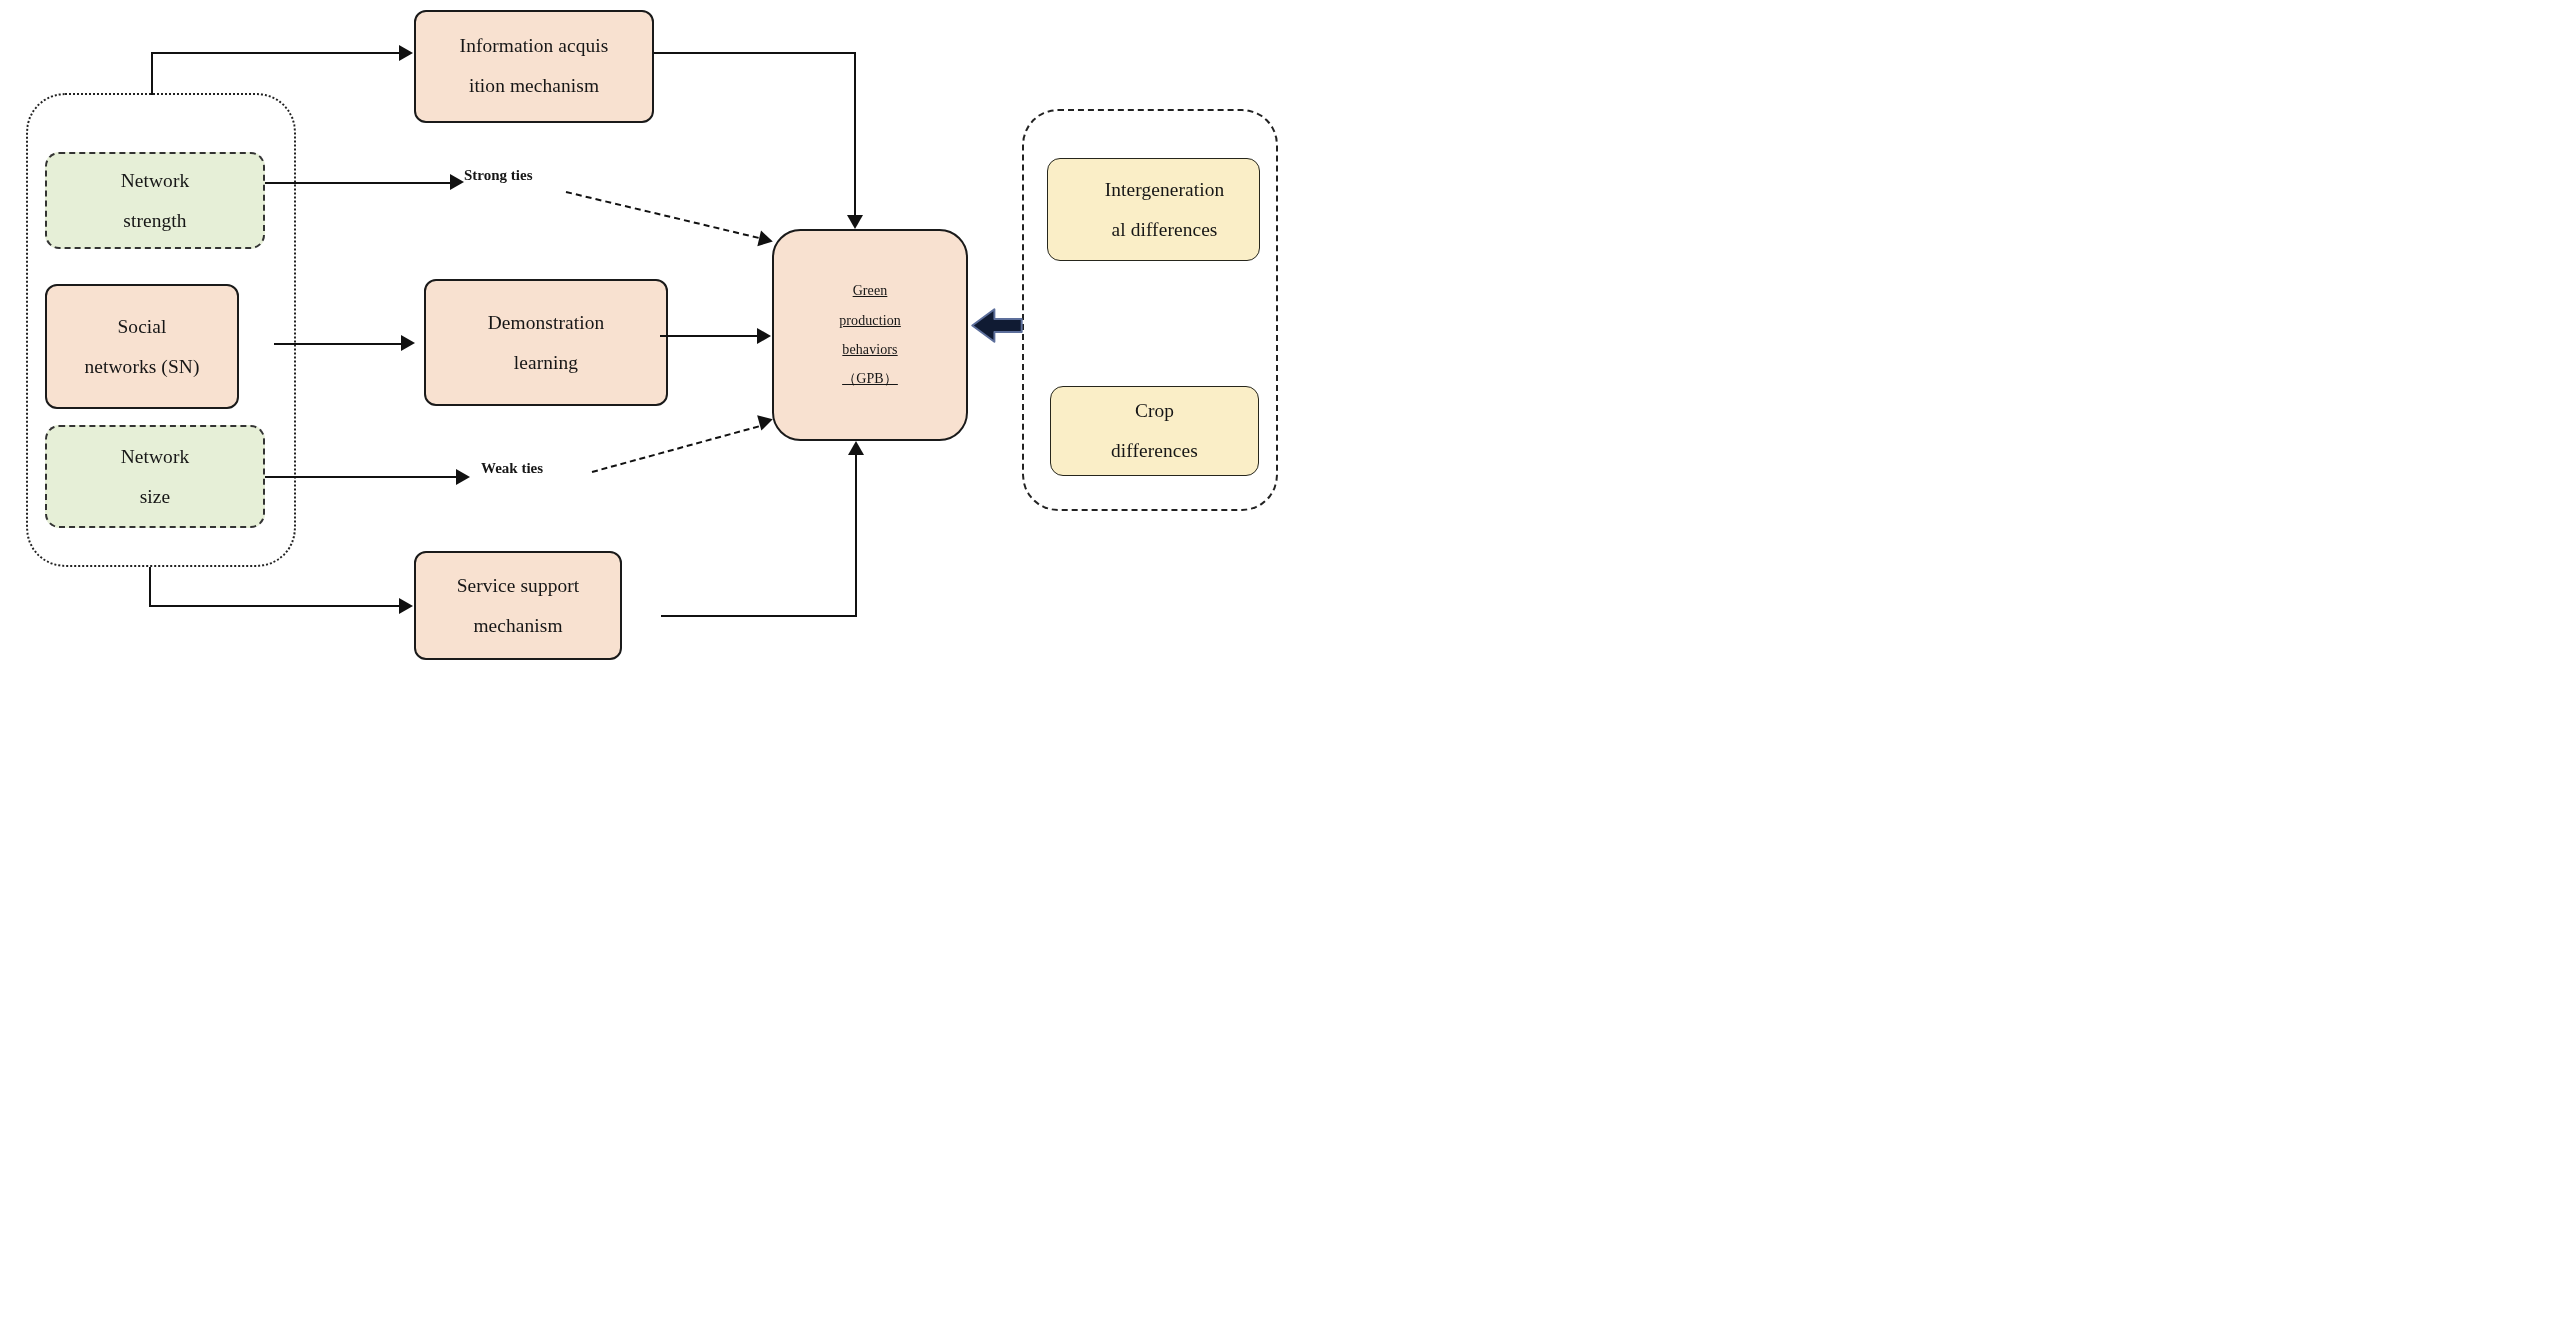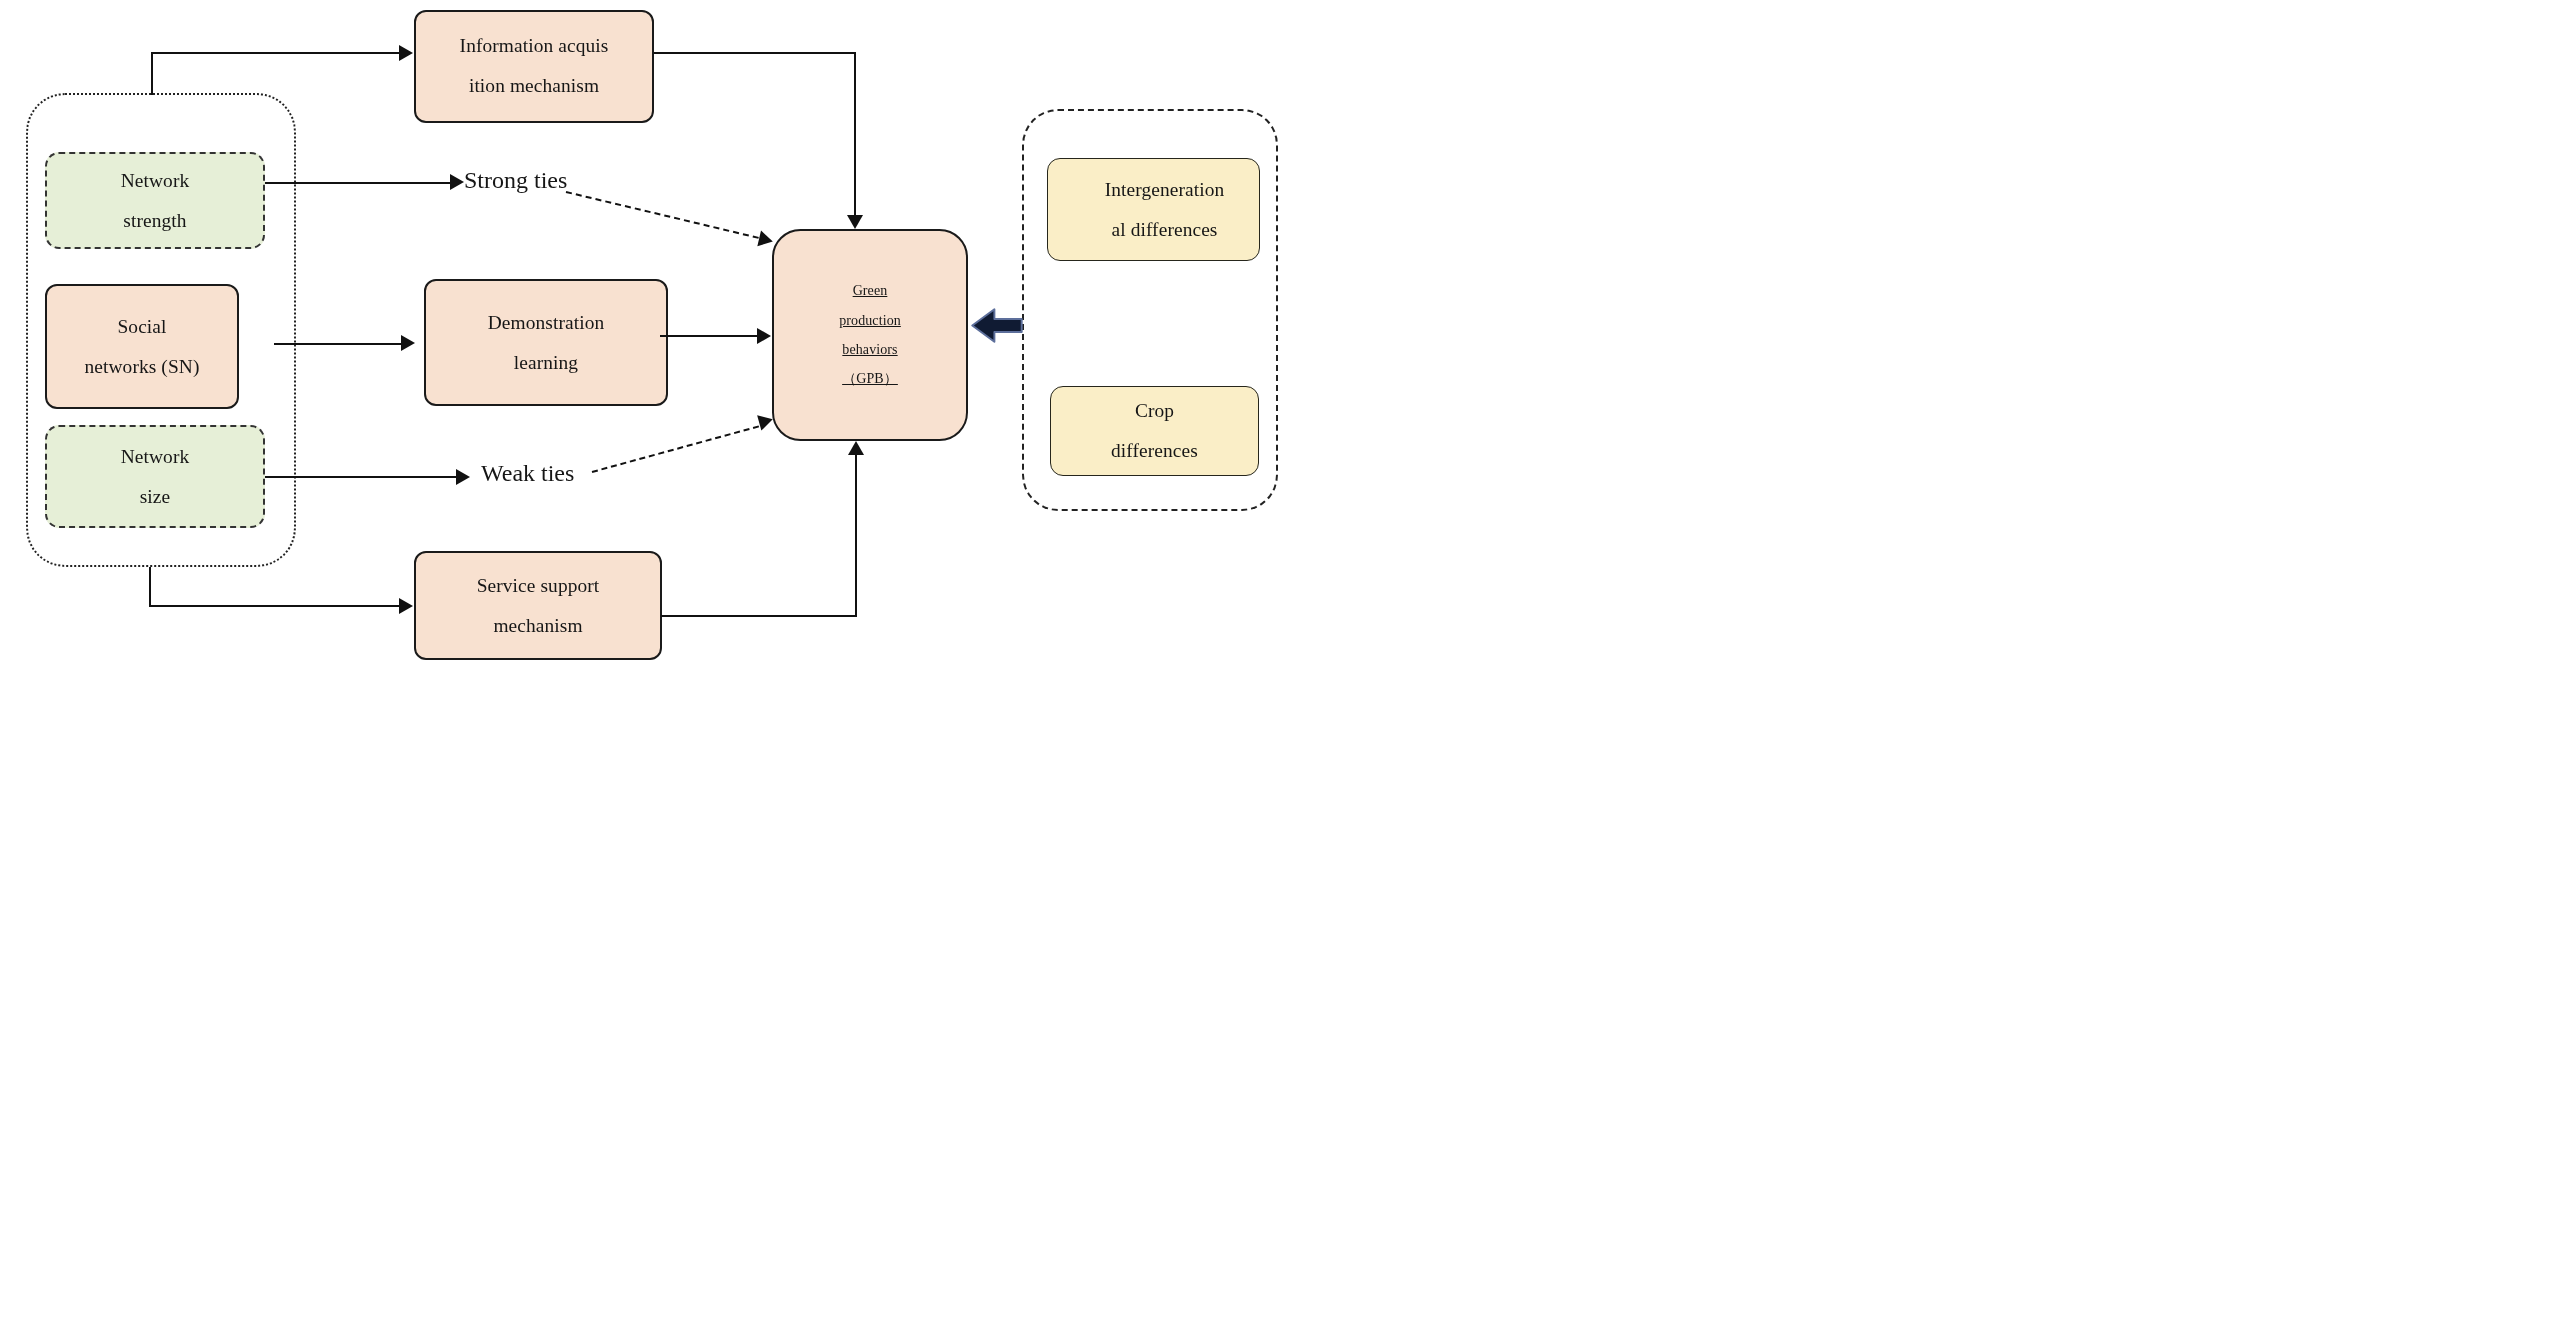--- a/index.html
+++ b/index.html
@@ -12,21 +12,21 @@
   .group{position:absolute; background:transparent;}
   .group-dotted{border:2.3px dotted #222; border-radius:39px;}
   .group-dashed{border:2.3px dashed #222; border-radius:36px;}
   .box{position:absolute; display:flex; align-items:center; justify-content:center; text-align:center;}
   .box-label{font-size:19.4px; line-height:2.05; white-space:pre-line; letter-spacing:0.1px;}
   .peach{background:var(--peach); border:2.3px solid #1a1a1a; border-radius:12px;}
   .greenbox{background:var(--green); border:2.3px dashed #333; border-radius:14.2px;}
   .yellowbox{background:var(--yellow); border:1.9px solid #26261c; border-radius:13px;}
   .gpbbox{background:var(--peach); border:2.3px solid #1a1a1a; border-radius:28.4px;}
   .gpbbox .box-label{font-size:14px; line-height:2.1;text-decoration:underline;}
-  .free-label{position:absolute; font-size:24px; white-space:nowrap;}
+  .free-label{position:absolute; font-size:15px; white-space:nowrap;font-weight:bold;}
   .ln{position:absolute; background:var(--line);}
   .dash{position:absolute; height:0; border-top:2.3px dashed var(--line); transform-origin:left center;}
   .ah{position:absolute; width:0; height:0;}
   .ah-right{border-left:14.2px solid var(--line); border-top:8.4px solid transparent; border-bottom:8.4px solid transparent;}
   .ah-down{border-top:14.2px solid var(--line); border-left:8.4px solid transparent; border-right:8.4px solid transparent;}
   .ah-up{border-bottom:14.2px solid var(--line); border-left:8.4px solid transparent; border-right:8.4px solid transparent;}
   .blockarrow{position:absolute;}
 </style>
 </head>
 <body>
@@ -50,21 +50,21 @@
   </div>
 
   <div class="box peach" style="left:414px; top:9.7px; width:240px; height:113px;">
     <div class="box-label">Information acquis
 ition mechanism</div>
   </div>
   <div class="box peach" style="left:424px; top:279px; width:244px; height:127px;">
     <div class="box-label">Demonstration
 learning</div>
   </div>
-  <div class="box peach" style="left:414px; top:551px; width:248px; height:109px;">
+  <div class="box peach" style="left:414px; top:551px; width:208px; height:109px;">
     <div class="box-label">Service support
 mechanism</div>
   </div>
 
   <div class="free-label" style="left:464px; top:167px;">Strong ties</div>
   <div class="free-label" style="left:481px; top:460px;">Weak ties</div>
 
   <div class="box gpbbox" style="left:772px; top:229px; width:196px; height:212px;">
     <div class="box-label">Green
 production

